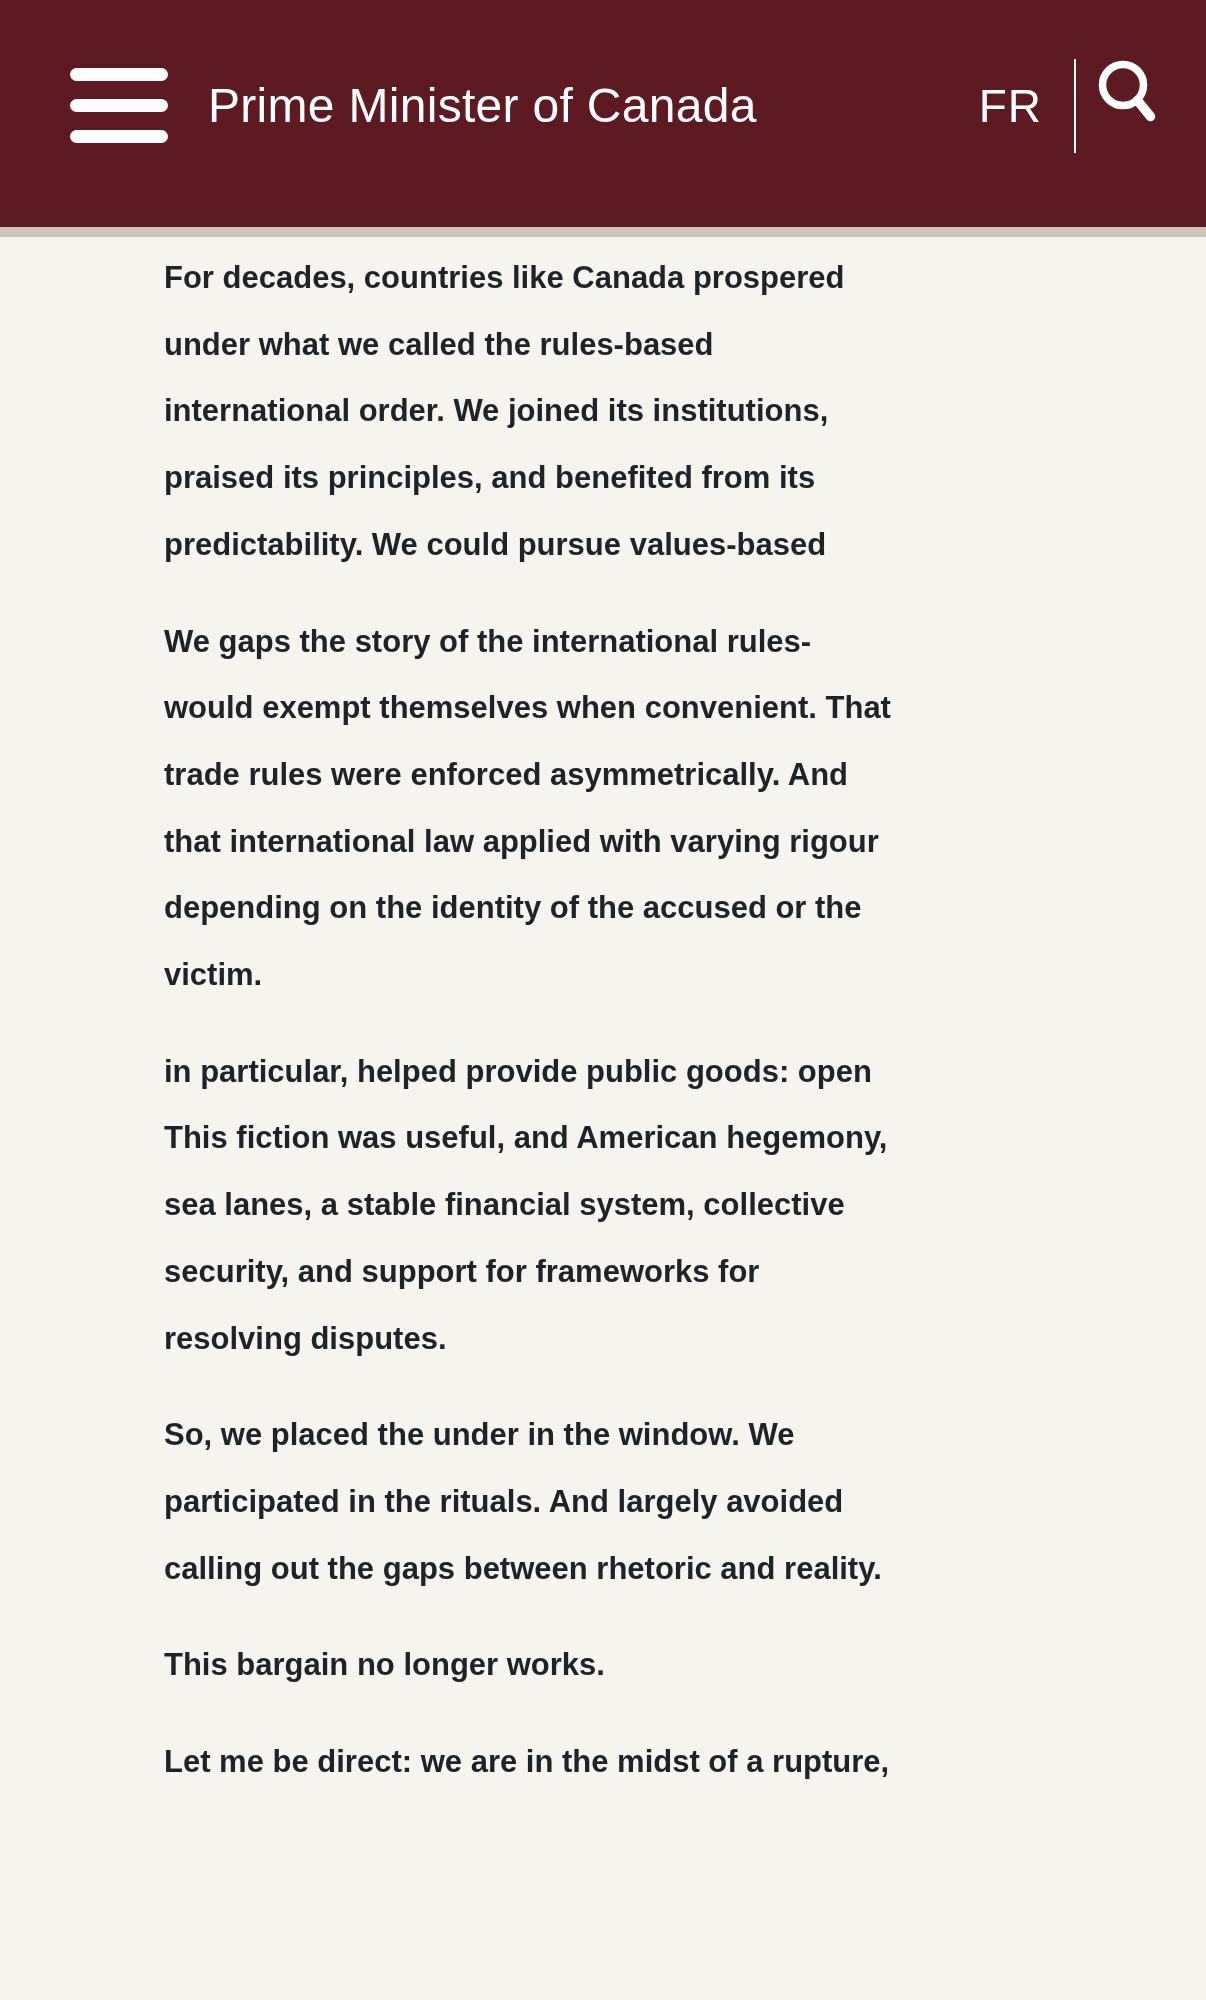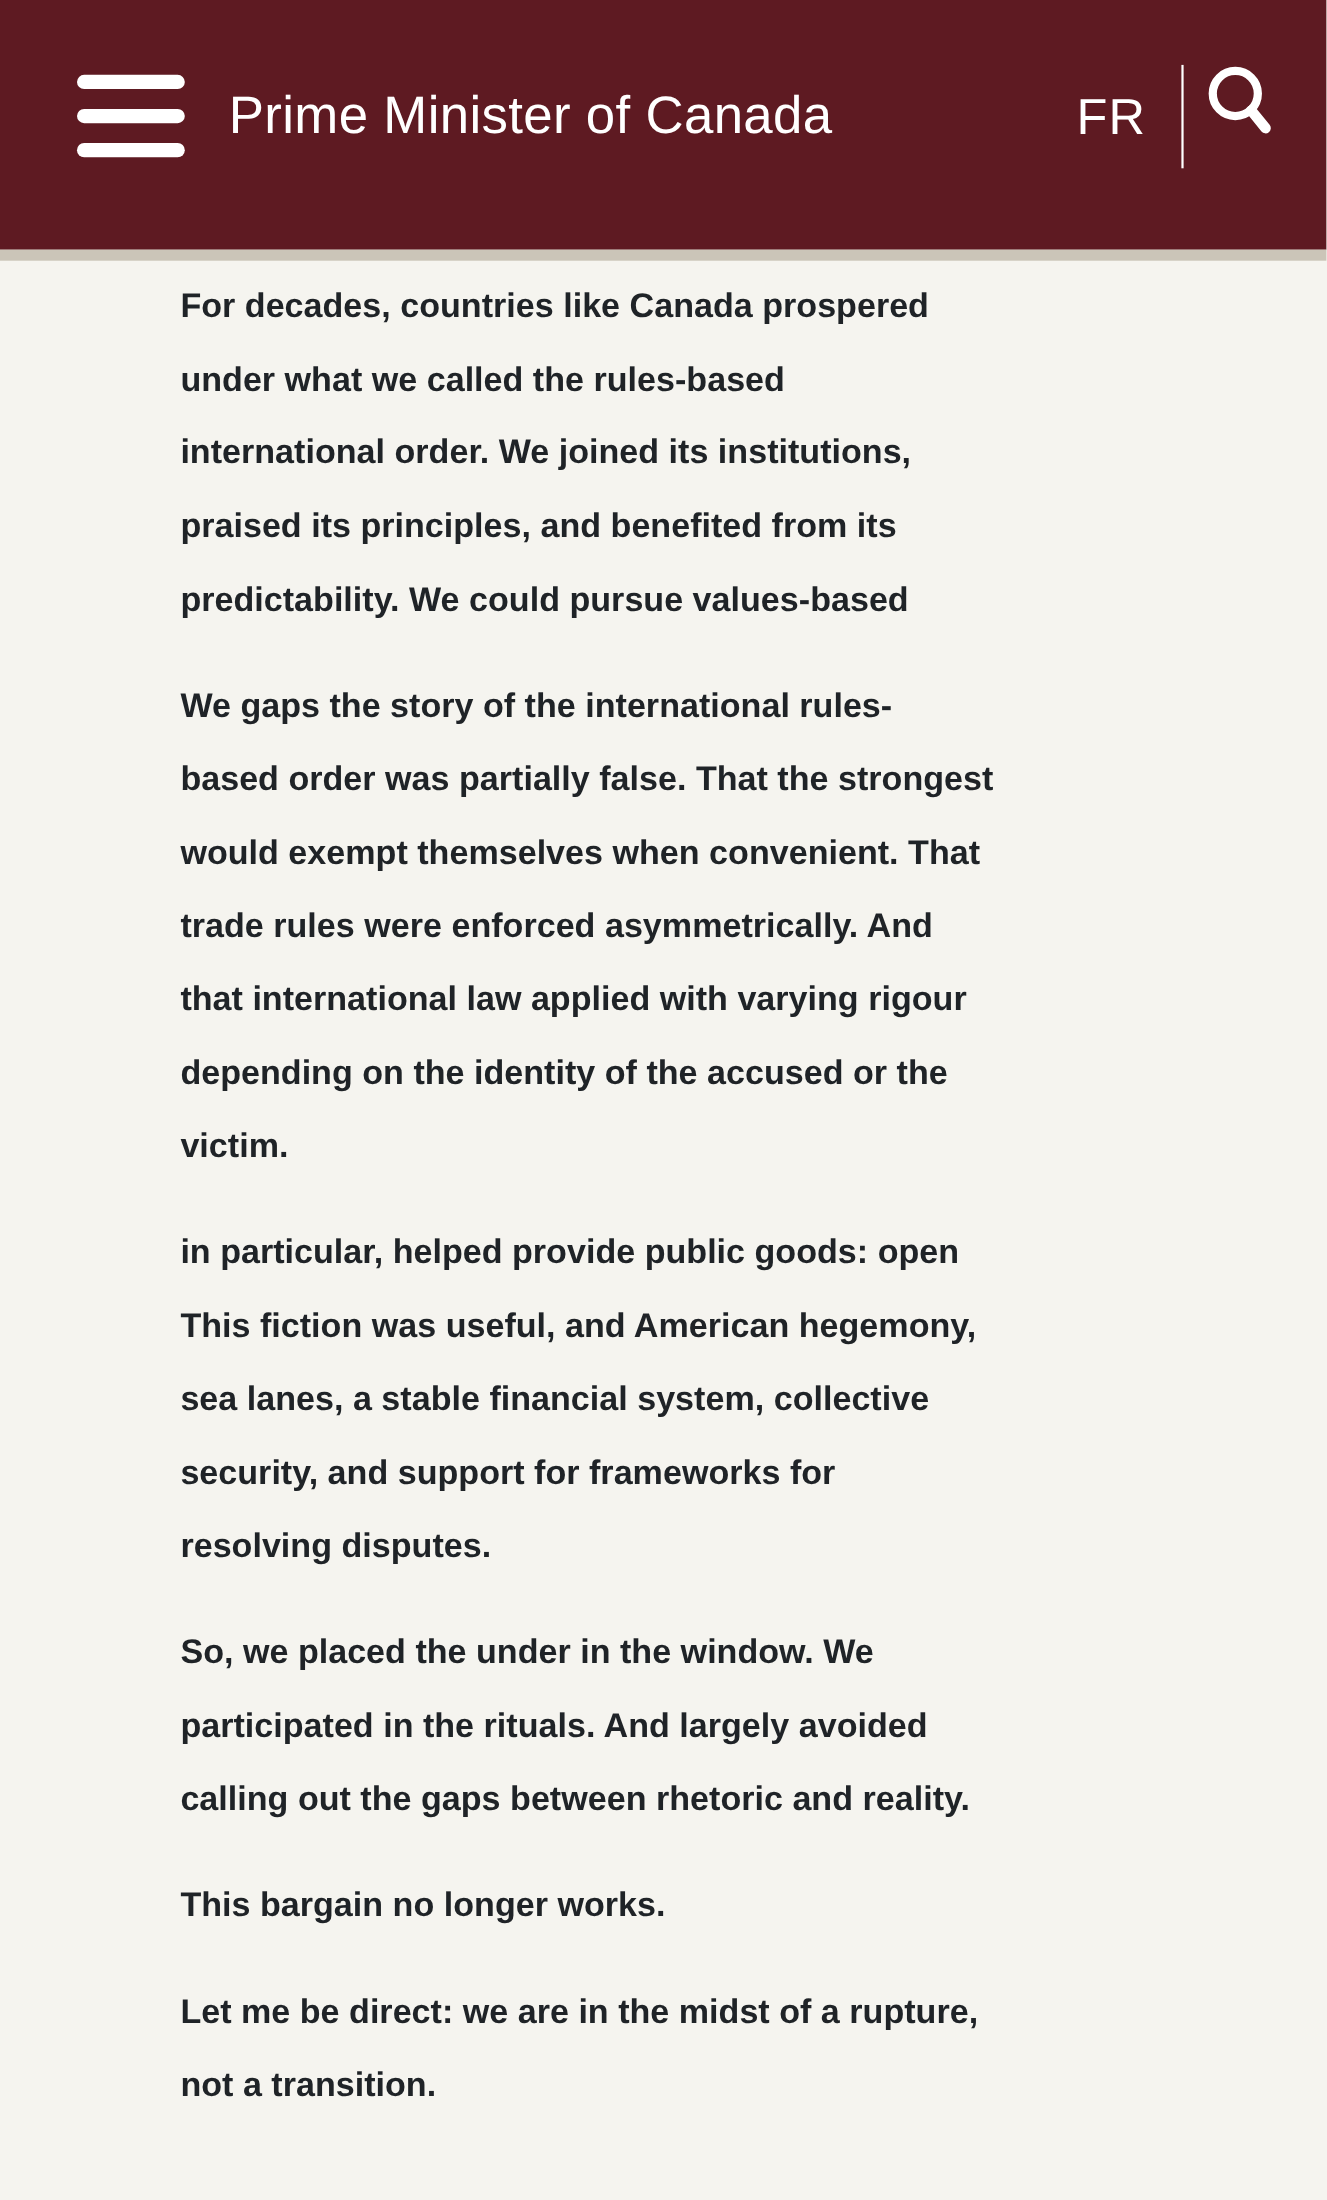--- a/index.html
+++ b/index.html
@@ -82,21 +82,20 @@
 <main class="article">
     <p class="para">
       <span class="line">For decades, countries like Canada prospered</span>
       <span class="line">under what we called the rules-based</span>
       <span class="line">international order. We joined its institutions,</span>
       <span class="line">praised its principles, and benefited from its</span>
       <span class="line">predictability. We could pursue values-based</span>
     </p>
     <p class="para">
       <span class="line">We gaps the story of the international rules-</span>
-      <span class="line">based order was partially false. That the strongest</span>
       <span class="line">would exempt themselves when convenient. That</span>
       <span class="line">trade rules were enforced asymmetrically. And</span>
       <span class="line">that international law applied with varying rigour</span>
       <span class="line">depending on the identity of the accused or the</span>
       <span class="line">victim.</span>
     </p>
     <p class="para">
       <span class="line">in particular, helped provide public goods: open</span>
       <span class="line">This fiction was useful, and American hegemony,</span>
       <span class="line">sea lanes, a stable financial system, collective</span>
@@ -106,15 +105,14 @@
     <p class="para">
       <span class="line">So, we placed the under in the window. We</span>
       <span class="line">participated in the rituals. And largely avoided</span>
       <span class="line">calling out the gaps between rhetoric and reality.</span>
     </p>
     <p class="para">
       <span class="line">This bargain no longer works.</span>
     </p>
     <p class="para">
       <span class="line">Let me be direct: we are in the midst of a rupture,</span>
-      <span class="line">not a transition.</span>
     </p>
   </main>
 
 </body></html>

